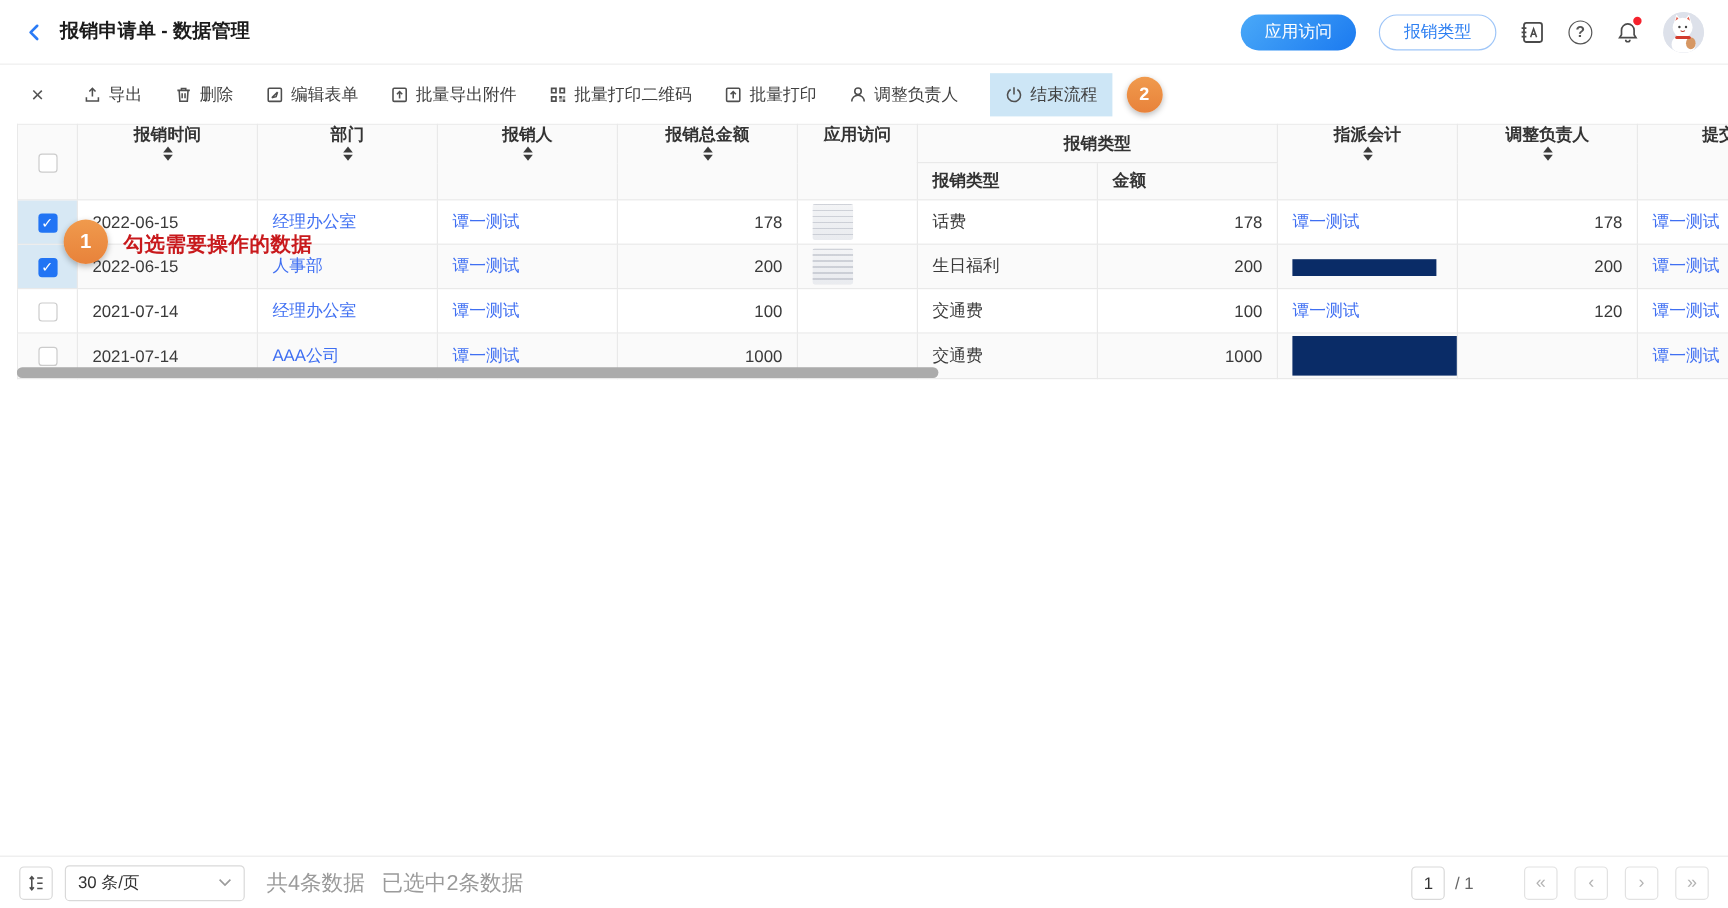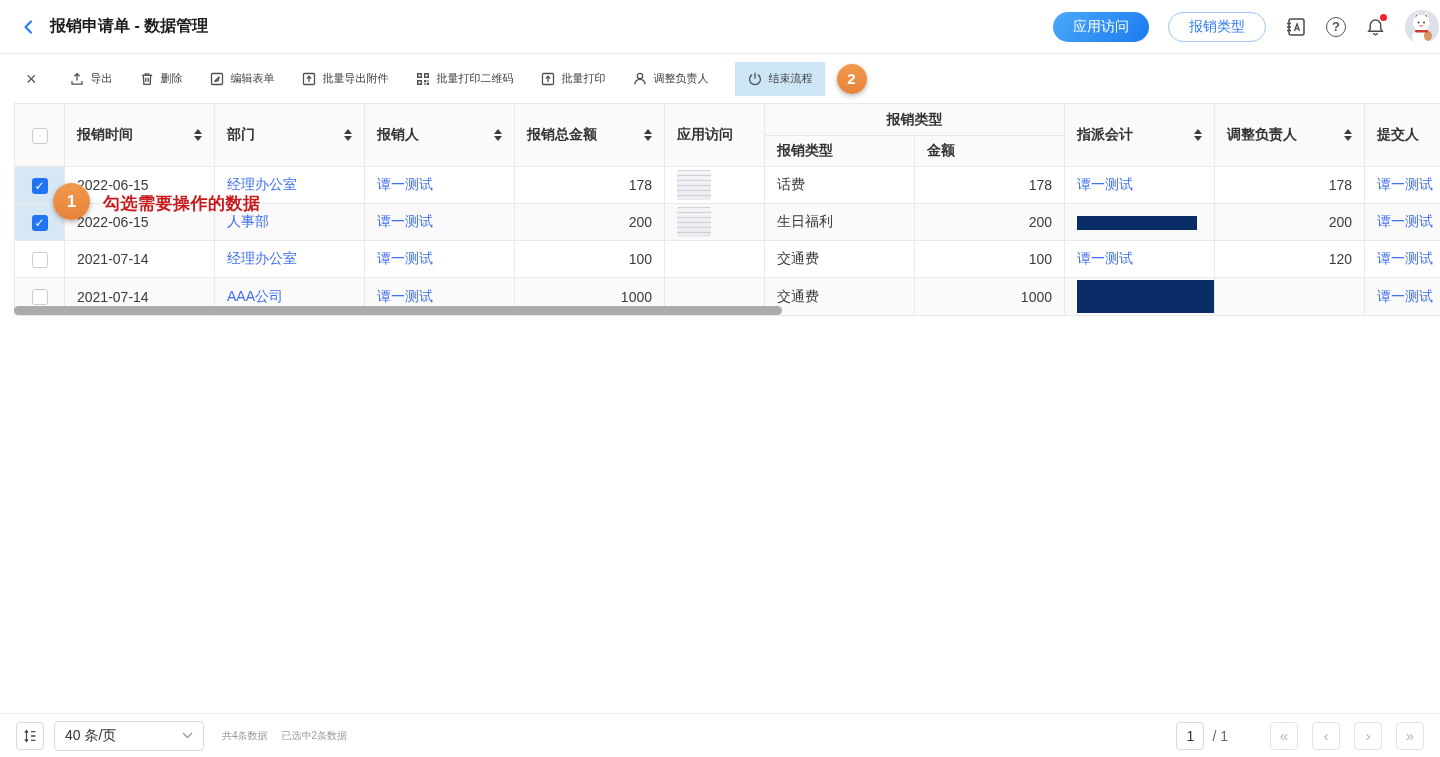--- a/index.html
+++ b/index.html
@@ -5,57 +5,57 @@
   * { margin:0; padding:0; box-sizing:border-box; }
   html,body { width:1440px; height:757px; }
   body {
     position:relative; overflow:hidden; background:#fff;
     font-family:"Liberation Sans","DejaVu Sans",sans-serif;
     color:#333; font-size:14px;
   }
   .ptr { cursor:pointer; }
 
   
-  .topbar { height:54px; display:flex; align-items:center; padding:0 1px 0 20px; border-bottom:1px solid #ececec; background:#fff; }
+  .topbar { height:54px; display:flex; align-items:center; padding:0 20px 0 20px; border-bottom:1px solid #ececec; background:#fff; }
   .back { display:flex; align-items:center; margin-right:12px; }
   .title { font-size:16px; font-weight:600; color:#1c1c1c; }
   .top-right { margin-left:auto; display:flex; align-items:center; gap:19px; }
   .btn-primary { height:30px; padding:0 20px; border-radius:16px; border:none;
     background:linear-gradient(135deg,#4aa9f8,#1b7af0); color:#fff; font-size:14px; }
   .btn-outline { height:30px; padding:0 20px; border-radius:16px; border:1px solid #9fc6f8;
     color:#2d7ff2; background:#fff; font-size:14px; }
   .ticon { display:flex; align-items:center; justify-content:center; position:relative; }
   .help-circle { width:20px; height:20px; border:1.5px solid #555; border-radius:50%;
     display:flex; align-items:center; justify-content:center; font-size:13px; color:#555; font-weight:600; }
   .bell-dot { position:absolute; right:-1px; top:-2px; width:7px; height:7px; border-radius:50%; background:#f5222d; }
   .avatar { width:34px; height:34px; border-radius:50%; overflow:hidden; background:#dde1ea; }
 
   
   .toolbar { height:49px; display:flex; align-items:center; padding-left:26px; background:#fff; }
   .tb-close { background:none; border:none; font-size:18px; line-height:1; color:#555; margin-right:32px; }
-  .tb-item { display:flex; align-items:center; gap:6px; font-size:11px; color:#404040; margin-right:26px; padding:9px 0; background:none; border:none; }
+  .tb-item { display:flex; align-items:center; gap:6px; font-size:14px; color:#404040; margin-right:26px; padding:9px 0; background:none; border:none; }
   .tb-item svg { display:block; }
   .tb-item.hl { background:var(--toolbar-highlight-blue,#cde6f6); padding:9px 12px; margin-right:0; }
 
   .badge { border-radius:50%; background:linear-gradient(180deg,#f09a4d,#e8823a);
     color:#fff; font-weight:700; display:flex; align-items:center; justify-content:center;
     box-shadow:0 2px 5px rgba(0,0,0,.28); }
   .badge2 { width:30px; height:30px; font-size:15px; margin-left:12px; }
   .badge1 { position:absolute; left:53px; top:183px; width:37px; height:37px; font-size:17px; z-index:6; }
   .step1-text { position:absolute; left:103px; top:192px; z-index:6; font-size:17px; font-weight:800;
     color:var(--annotation-red,#c8191c); letter-spacing:.5px; }
 
   
   .table-wrap { position:absolute; left:14px; top:103px; width:1426px; height:226px; overflow:hidden; }
   table { border-collapse:collapse; table-layout:fixed; width:1500px; }
   th,td { border:1px solid #e9e9e9; font-size:14px; overflow:hidden; white-space:nowrap; }
   thead th { background:#fafafa; color:#333; font-weight:700; text-align:left; padding:0 12px; }
   thead tr.r1 { height:32px; } thead tr.r2 { height:31px; }
   th.group { text-align:center; }
-  .hflex { display:flex; align-items:center; justify-content:space-between; height:62px; }
+  .hflex { display:flex; align-items:center; height:62px;flex-direction:column; }
   .sort { display:flex; flex-direction:column; align-items:center; }
   .sort .up { width:0; height:0; border-left:4px solid transparent; border-right:4px solid transparent; border-bottom:5px solid #3c3c3c; margin-bottom:2px; }
   .sort .dn { width:0; height:0; border-left:4px solid transparent; border-right:4px solid transparent; border-top:5px solid #3c3c3c; }
   tbody td { height:37px; padding:0 12px; color:#3a3a3a; background:#fff; }
   tbody tr.stripe td { background:#fafafa; }
   td.num { text-align:right; }
   td.cb-cell, th.cb-col { text-align:center; padding:0; }
   td.cb-cell.sel { background:var(--selected-cell-blue,#d7e8f4) !important; }
   .cb { width:16px; height:16px; display:inline-block; border-radius:3px; vertical-align:middle; }
   .cb.unchecked { background:#fff; border:1px solid #ccc; }
@@ -71,21 +71,21 @@
   .redact-lg { width:138px; height:33px; margin:2px 0; }
   .hscrollbar { position:absolute; left:0; top:203px; width:768px; height:9px; border-radius:5px; background:#ababab; }
 
   
   .bottombar { position:absolute; left:0; bottom:0; width:1440px; height:44px; background:#fff;
     border-top:1px solid #ececec; display:flex; align-items:center; padding:0 16px; gap:10px; }
   .density-btn { width:28px; height:28px; border:1px solid #d9d9d9; border-radius:4px; background:#fff;
     display:flex; align-items:center; justify-content:center; }
   .page-size { width:150px; height:30px; border:1px solid #d9d9d9; border-radius:4px; background:#fff;
     display:flex; align-items:center; justify-content:space-between; padding:0 10px; font-size:14px; color:#333; }
-  .stats { color:#9b9b9b; font-size:10px; margin-left:8px; display:flex; gap:14px; }
+  .stats { color:#9b9b9b; font-size:18px; margin-left:8px; display:flex; gap:14px; }
   .pager { margin-left:auto; display:flex; align-items:center; gap:8px; }
   .page-box { min-width:28px; height:28px; border:1px solid #d9d9d9; border-radius:4px; background:#fff;
     display:flex; align-items:center; justify-content:center; font-size:14px; color:#333; padding:0 6px; }
   .page-total { color:#666; font-size:14px; margin-right:28px; }
   .nav-btn { width:28px; height:28px; border:1px solid #e2e2e2; border-radius:4px; background:#fff;
     display:flex; align-items:center; justify-content:center; color:#b3b3b3; font-size:15px; margin-left:6px; }
 </style>
 </head>
 <body>
 
@@ -363,21 +363,21 @@
 <span class="step1-text">勾选需要操作的数据</span>
 
 <footer class="bottombar">
   <button class="density-btn ptr">
     <svg width="16" height="16" viewBox="0 0 16 16" fill="none" stroke="#4f4f4f" stroke-width="1.3">
         <path d="M4.5 2.8 v10.4 M2.8 4.6 L4.5 2.6 L6.2 4.6 M2.8 11.4 L4.5 13.4 L6.2 11.4"></path>
         <path d="M9 3.6 h4.5 M9 8 h4.5 M9 12.4 h4.5"></path>
       </svg>
   </button>
   <div class="page-size ptr">
-    <span>40 条/页</span>
+    <span>30 条/页</span>
     <svg width="11" height="7" viewBox="0 0 11 7" fill="none" stroke="#9b9b9b" stroke-width="1.4">
         <polyline points="1,1 5.5,5.5 10,1"></polyline>
       </svg>
   </div>
   <div class="stats">
     <span>共4条数据</span>
     <span>已选中2条数据</span>
   </div>
   <div class="pager">
     <span class="page-box ptr">1</span>

